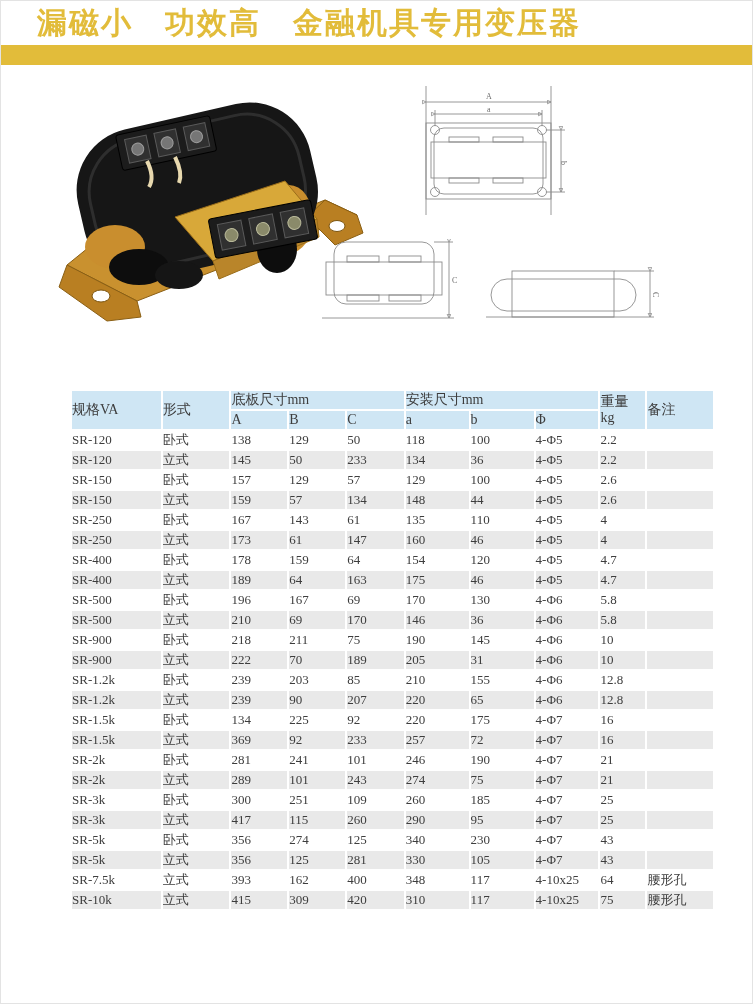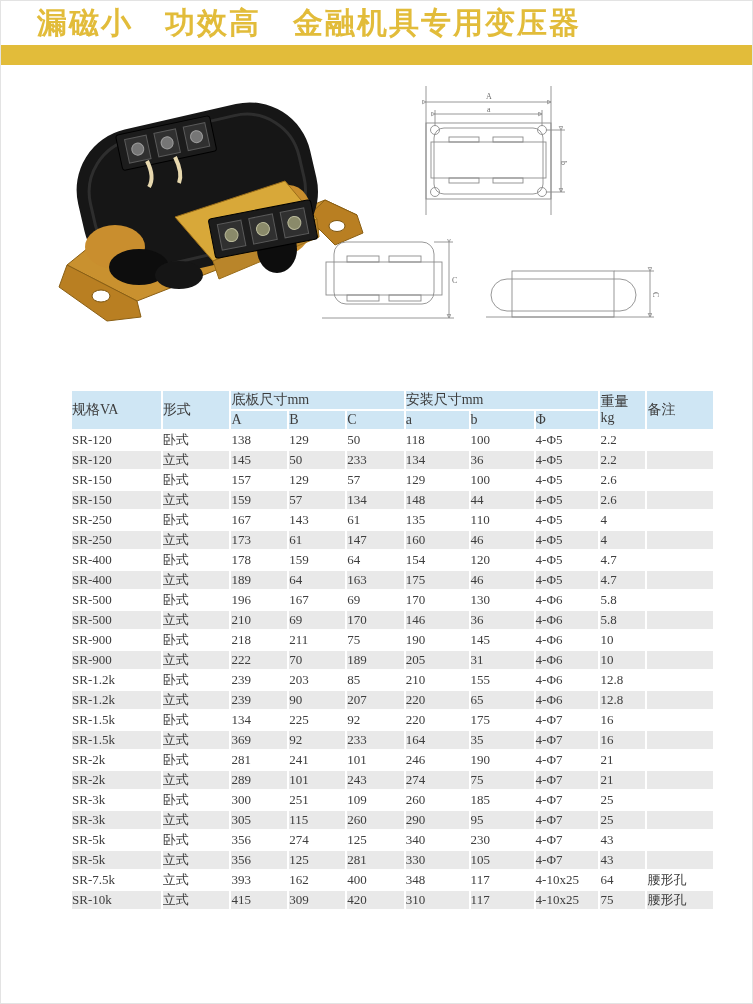--- a/index.html
+++ b/index.html
@@ -388,22 +388,22 @@
           <td>4-Φ7</td>
           <td>16</td>
           <td></td>
         </tr>
         <tr>
           <td>SR-1.5k</td>
           <td>立式</td>
           <td>369</td>
           <td>92</td>
           <td>233</td>
-          <td>164</td>
-          <td>35</td>
+          <td>257</td>
+          <td>72</td>
           <td>4-Φ7</td>
           <td>16</td>
           <td></td>
         </tr>
         <tr>
           <td>SR-2k</td>
           <td>卧式</td>
           <td>281</td>
           <td>241</td>
           <td>101</td>
@@ -433,21 +433,21 @@
           <td>109</td>
           <td>260</td>
           <td>185</td>
           <td>4-Φ7</td>
           <td>25</td>
           <td></td>
         </tr>
         <tr>
           <td>SR-3k</td>
           <td>立式</td>
-          <td>305</td>
+          <td>417</td>
           <td>115</td>
           <td>260</td>
           <td>290</td>
           <td>95</td>
           <td>4-Φ7</td>
           <td>25</td>
           <td></td>
         </tr>
         <tr>
           <td>SR-5k</td>

